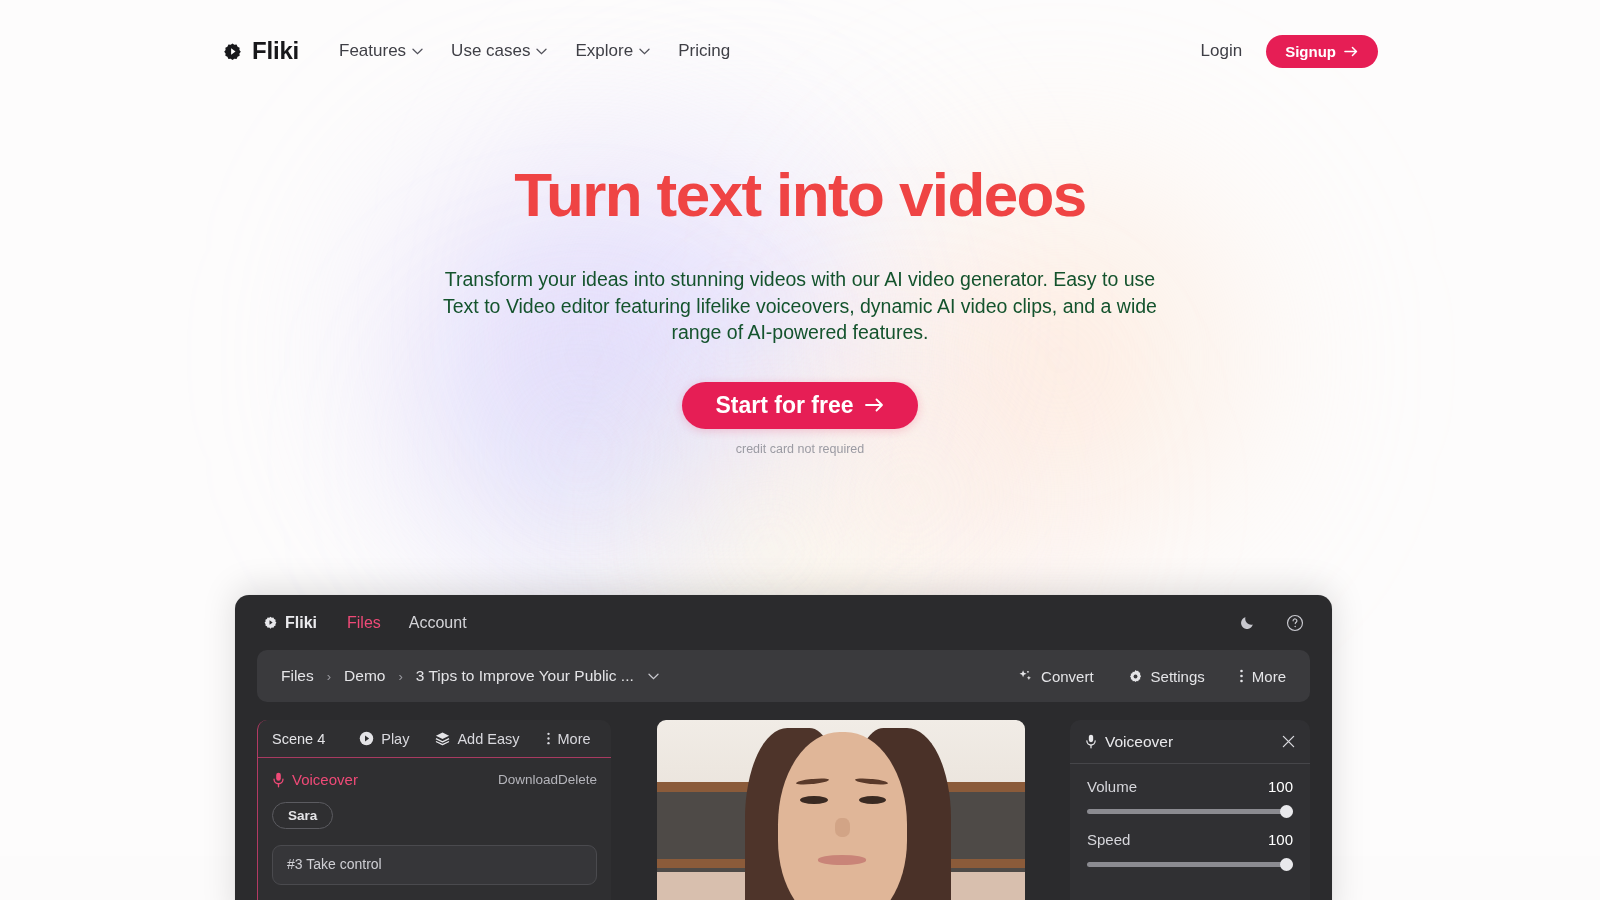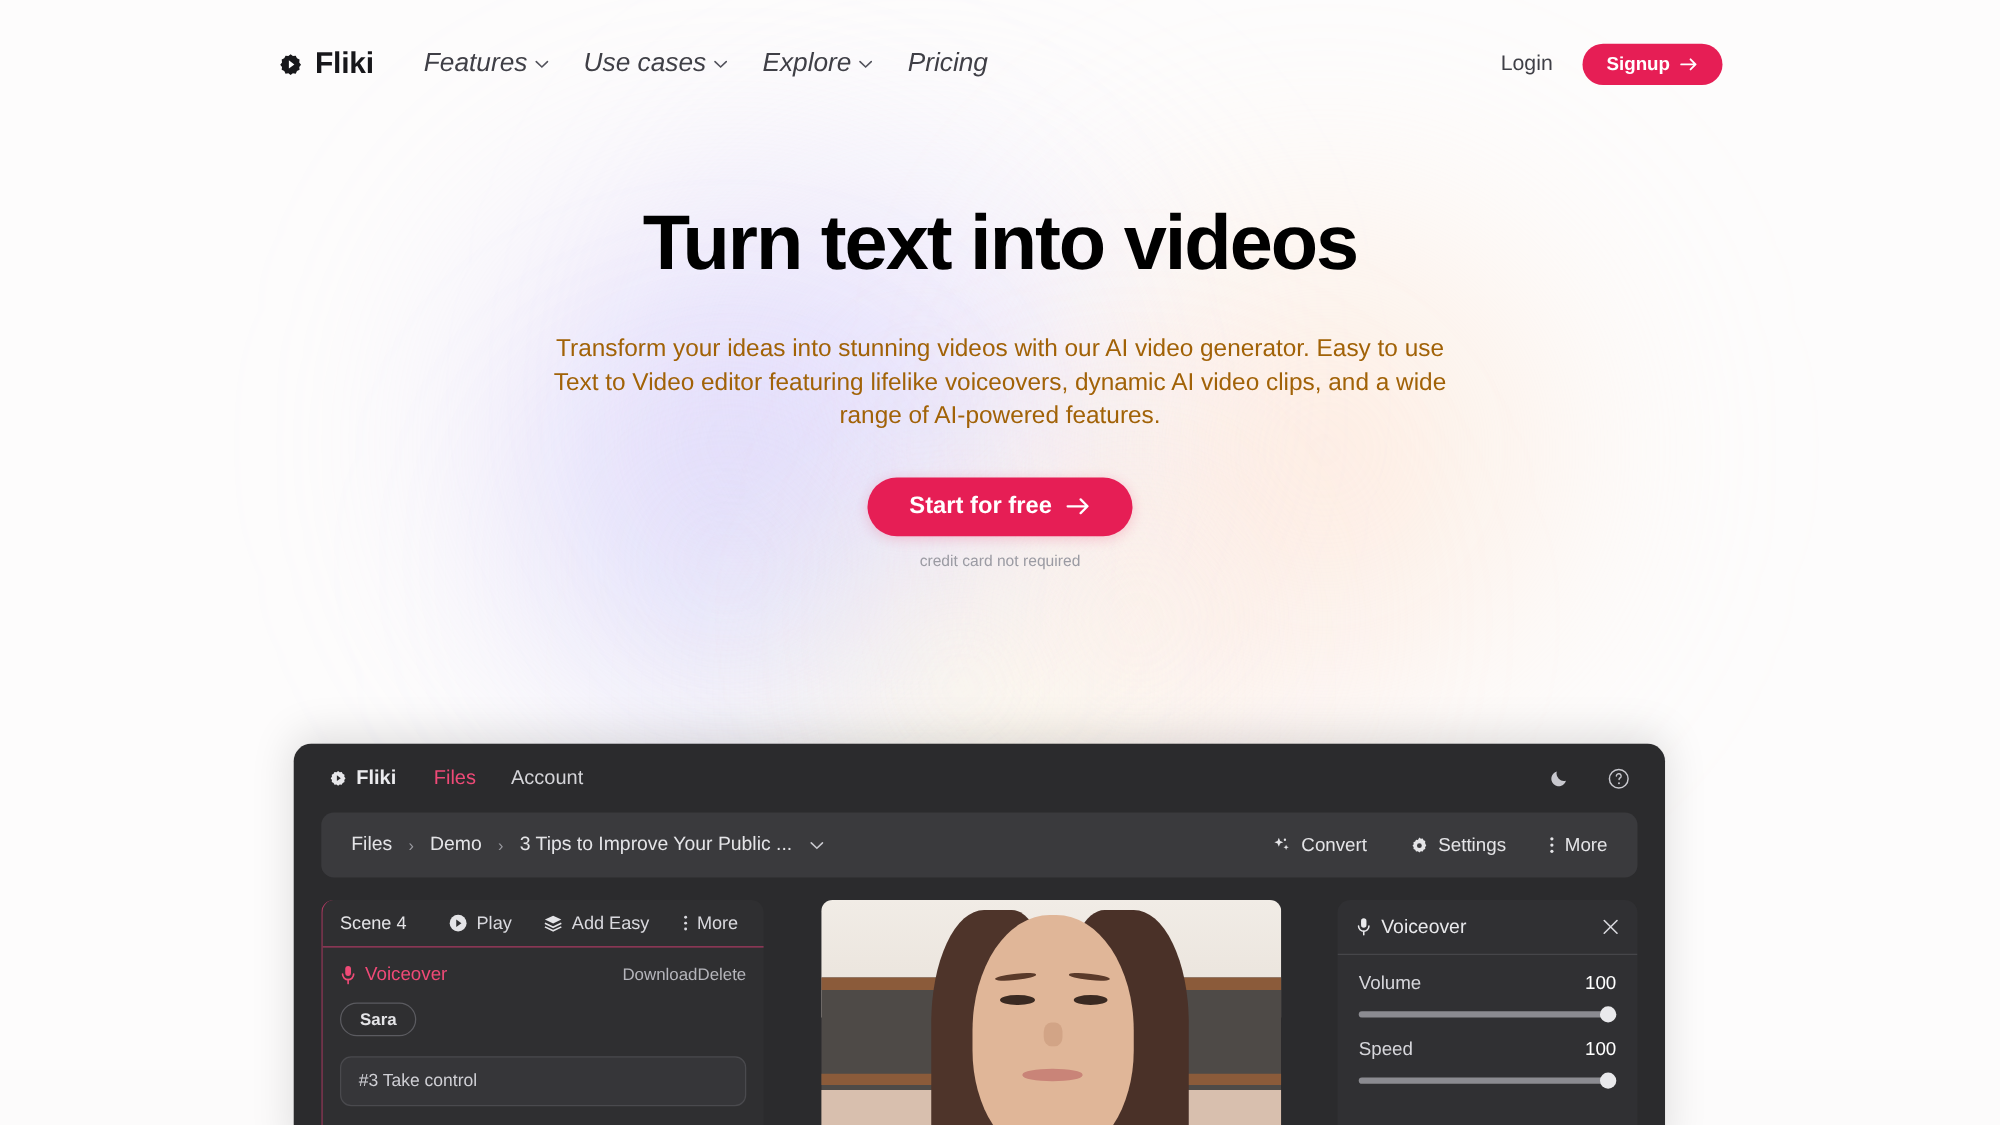--- a/index.html
+++ b/index.html
@@ -47,53 +47,53 @@
     display:flex; align-items:center;
     padding:0 222px 0 222px;
   }
   .brand { display:flex; align-items:center; gap:9px; margin-right:40px; }
   .brand-logo { width:21px; height:21px; display:block; }
   .brand-name { font-size:24px; font-weight:700; color:#17171a; letter-spacing:-0.2px; }
 
   .nav-links { display:flex; align-items:center; gap:28px; }
   .nav-link {
     display:flex; align-items:center; gap:6px;
-    font-size:21px; color:#3f3f46; cursor:pointer; white-space:nowrap;font-style:italic;
+    font-size:17px; color:#3f3f46; cursor:pointer; white-space:nowrap;
   }
   .chev { display:block; }
 
   .nav-right { margin-left:auto; display:flex; align-items:center; gap:24px; }
   .login-link { font-size:17px; color:#3f3f46; cursor:pointer; }
   .signup-btn {
     display:flex; align-items:center; gap:8px;
     background:#e61e55; color:#fff;
     font-size:15px; font-weight:700;
     padding:0 19px; height:33px;
     border:none; border-radius:999px; cursor:pointer;
     font-family:"Liberation Sans", sans-serif;
   }
 
   
   .hero { position:relative; z-index:4; text-align:center; padding-top:62px; }
   .hero h1 {
     font-size:62px; line-height:1.0; font-weight:700;
-    color:#000000; letter-spacing:-1.6px;
+    color:#ef4444; letter-spacing:-1.6px;
   }
   .hero h1 .l2 { display:block; margin-top:14px; }
   .hero p {
     margin:40px auto 0;
     max-width:740px;
     font-size:19.5px; line-height:1.36;
-    color:#a16207; font-weight:400;
+    color:#14532d; font-weight:400;
   }
   .cta-wrap { margin-top:36px; }
   .cta-btn {
     display:inline-flex; align-items:center; gap:11px;
     background:#e61e55; color:#fff;
-    font-size:19px; font-weight:700;
+    font-size:23px; font-weight:700;
     padding:0 33px; height:47px;
     border:none; border-radius:999px; cursor:pointer;
     font-family:"Liberation Sans", sans-serif;
     box-shadow:0 2px 10px rgba(230,30,85,0.22);
   }
   .cta-note { margin-top:13px; font-size:12.5px; color:#9b9ba3; }
 
   
   .app-shell {
     position:absolute; z-index:6;

